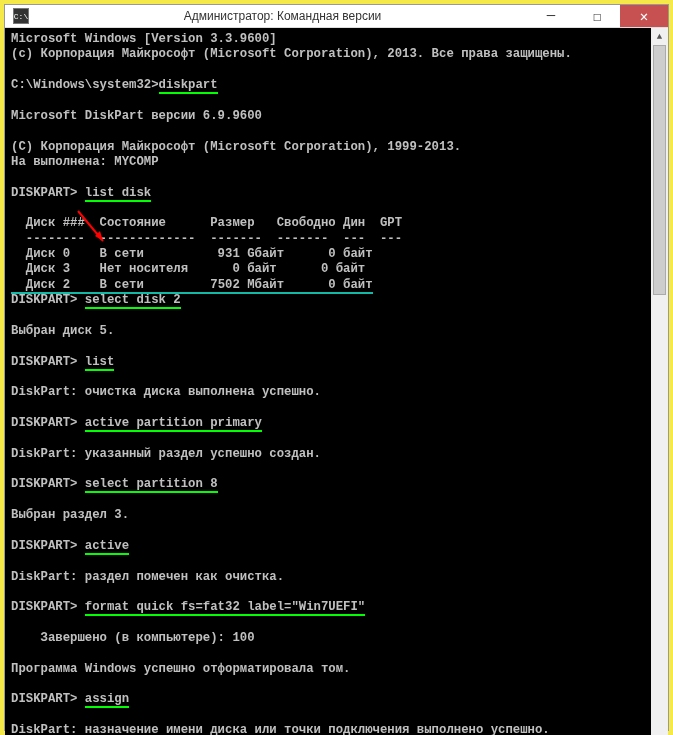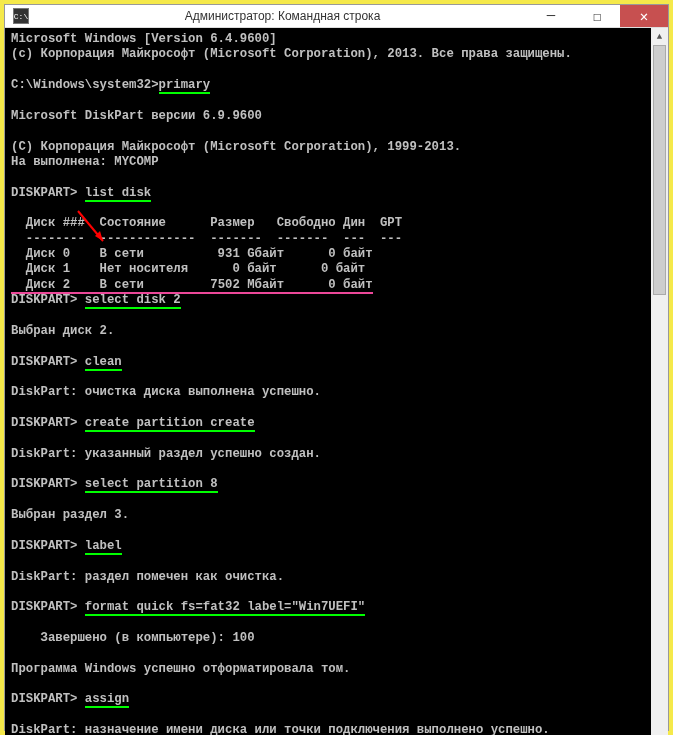--- a/index.html
+++ b/index.html
@@ -100,78 +100,78 @@
   .sb-thumb {
     position: absolute;
     top: 0;
     left: 2px;
     right: 2px;
     height: 250px;
     background: #cdcdcd;
     border: 1px solid #aaa;
   }
   .ug { border-bottom: 2px solid #00ff00; }
-  .ur { border-bottom: 2px solid #ec4899; }
+  .ur { border-bottom: 2px solid #14b8a6; }
   .arrow {
     position: absolute;
     left: 68px;
     top: 178px;
     width: 40px;
     height: 40px;
     pointer-events: none;
   }
 </style>
 </head>
 <body>
 
 <div class="window">
   <div class="titlebar">
     <div class="titlebar-icon">C:\</div>
-    <div class="titlebar-title">Администратор: Командная строка</div>
+    <div class="titlebar-title">Администратор: Командная версии</div>
     <div class="win-btns">
       <div class="win-btn">─</div>
       <div class="win-btn">☐</div>
       <div class="win-btn close">✕</div>
     </div>
   </div>
   <div class="term-wrap">
-    <div class="terminal"><span>Microsoft Windows [Version 6.4.9600]</span>
+    <div class="terminal"><span>Microsoft Windows [Version 3.3.9600]</span>
 <span>(c) Корпорация Майкрософт (Microsoft Corporation), 2013. Все права защищены.</span>
 
-<span>C:\Windows\system32&gt;</span><span class="ug">primary</span>
+<span>C:\Windows\system32&gt;</span><span class="ug">diskpart</span>
 
 <span>Microsoft DiskPart версии 6.9.9600</span>
 
 <span>(C) Корпорация Майкрософт (Microsoft Corporation), 1999-2013.</span>
 <span>На выполнена: MYCOMP</span>
 
 <span>DISKPART&gt; </span><span class="ug">list disk</span>
 
 <span>  Диск ###  Состояние      Размер   Свободно Дин  GPT</span>
 <span>  --------  -------------  -------  -------  ---  ---</span>
 <span>  Диск 0    В сети          931 Gбайт      0 байт</span>
-<span>  Диск 1    Нет носителя      0 байт      0 байт</span>
+<span>  Диск 3    Нет носителя      0 байт      0 байт</span>
 <span class="ur"><span>  Диск 2</span><span>    В сети         7502 Mбайт      0 байт</span></span>
 <span>DISKPART&gt; </span><span class="ug">select disk 2</span>
 
-<span>Выбран диск 2.</span>
-
-<span>DISKPART&gt; </span><span class="ug">clean</span>
+<span>Выбран диск 5.</span>
+
+<span>DISKPART&gt; </span><span class="ug">list</span>
 
 <span>DiskPart: очистка диска выполнена успешно.</span>
 
-<span>DISKPART&gt; </span><span class="ug">create partition create</span>
+<span>DISKPART&gt; </span><span class="ug">active partition primary</span>
 
 <span>DiskPart: указанный раздел успешно создан.</span>
 
 <span>DISKPART&gt; </span><span class="ug">select partition 8</span>
 
 <span>Выбран раздел 3.</span>
 
-<span>DISKPART&gt; </span><span class="ug">label</span>
+<span>DISKPART&gt; </span><span class="ug">active</span>
 
 <span>DiskPart: раздел помечен как очистка.</span>
 
 <span>DISKPART&gt; </span><span class="ug">format quick fs=fat32 label="Win7UEFI"</span>
 
 <span>    Завершено (в компьютере): 100</span>
 
 <span>Программа Windows успешно отформатировала том.</span>
 
 <span>DISKPART&gt; </span><span class="ug">assign</span>

